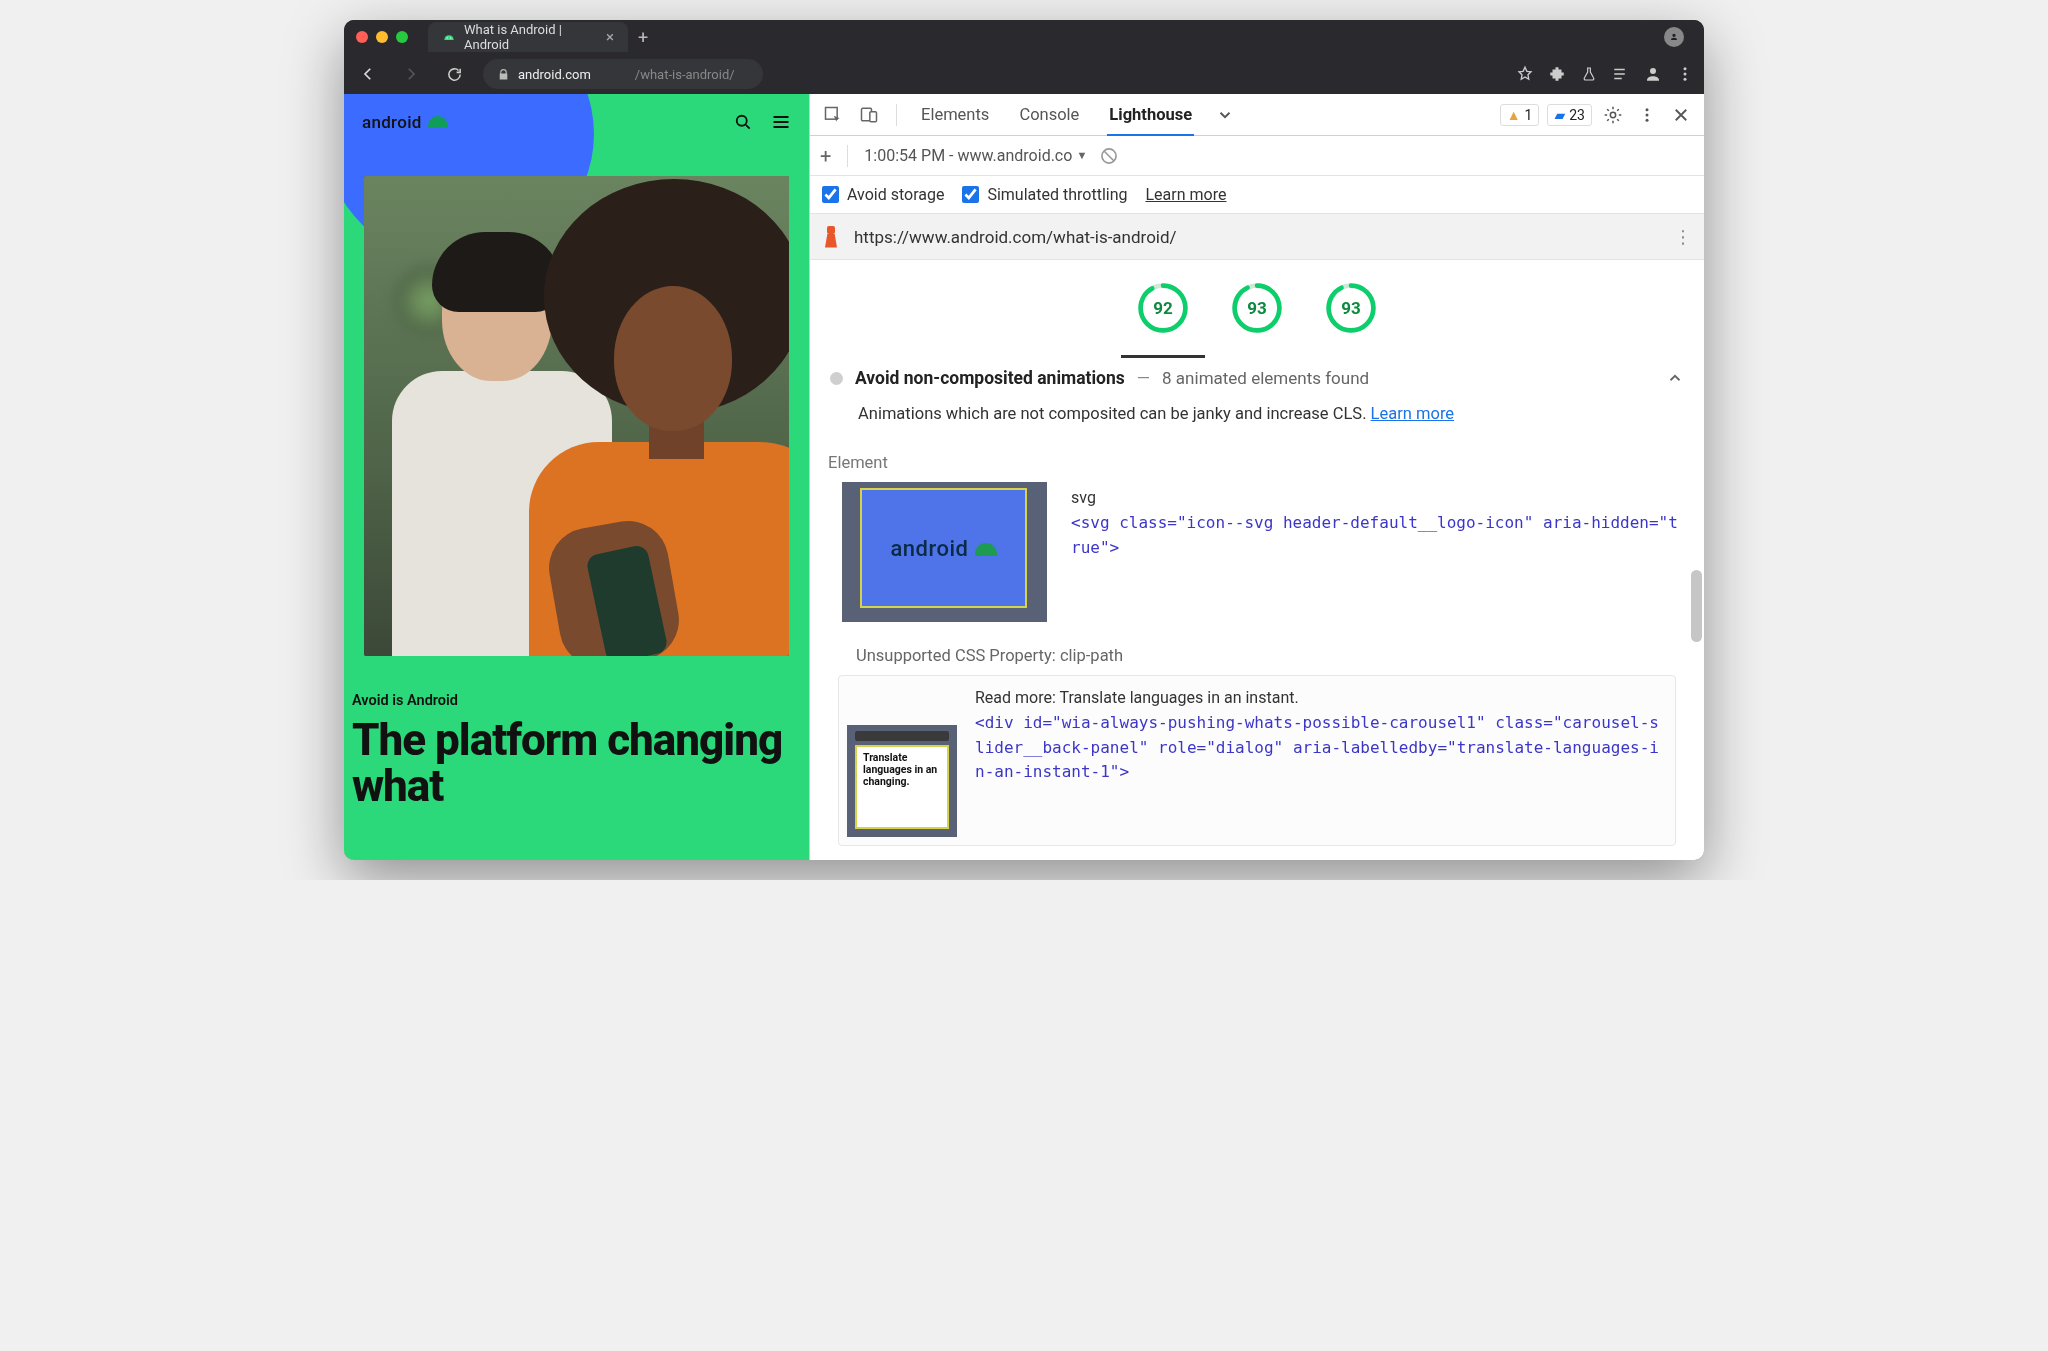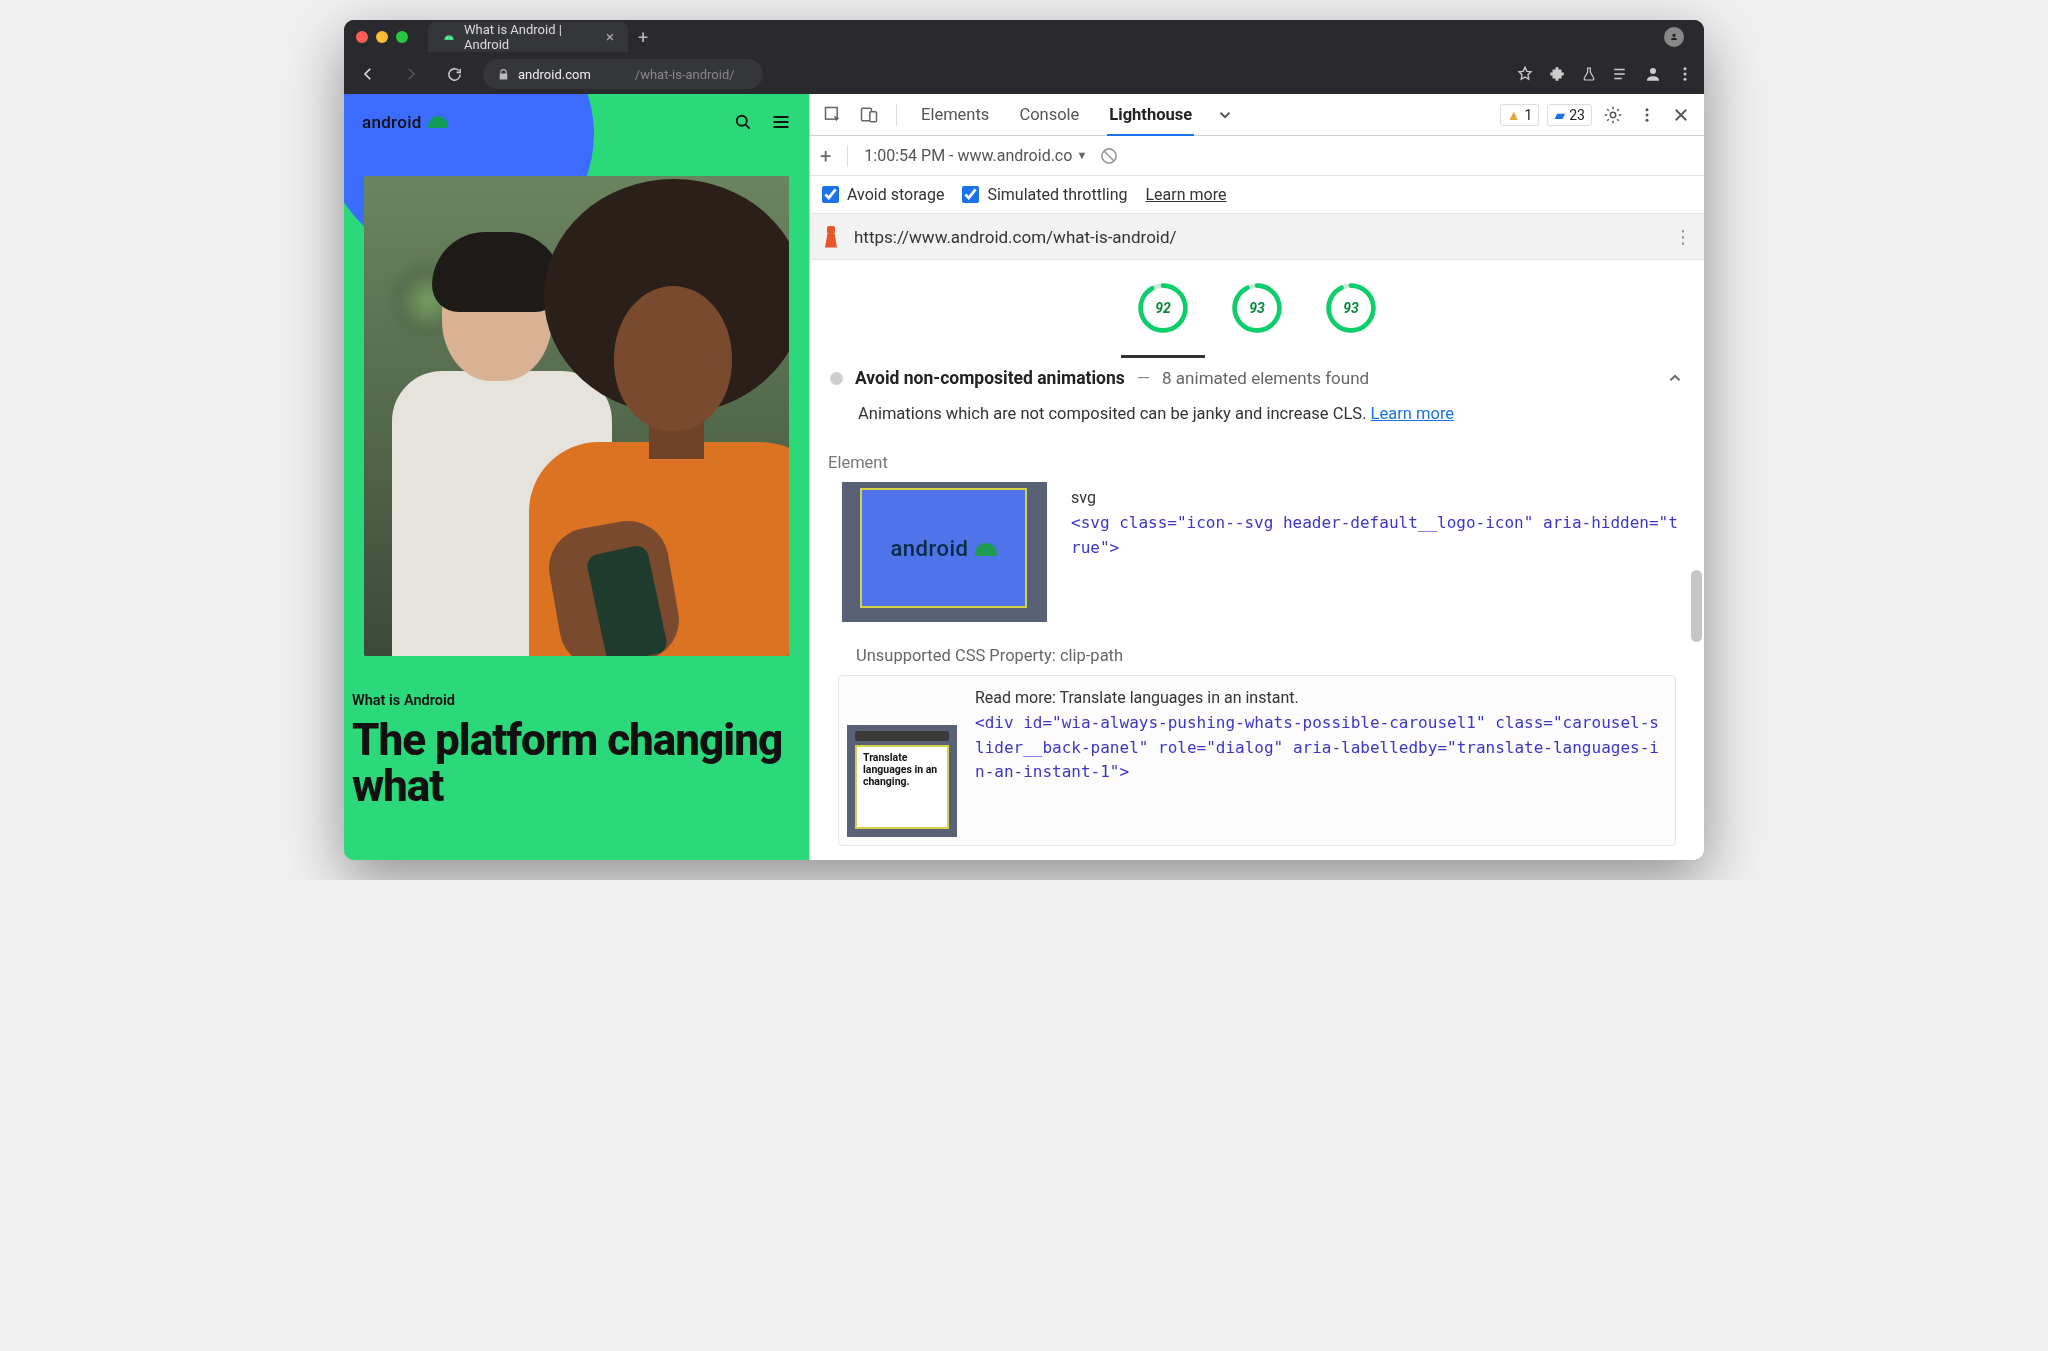--- a/index.html
+++ b/index.html
@@ -82,21 +82,21 @@
 .link.dark{color:#555;}
 .dt-url{height:46px; display:flex; align-items:center; padding:0 12px; gap:14px; font-size:17px; color:#333; border-bottom:1px solid #e3e3e3; background:#f2f2f2;}
 .lh-beacon{width:18px;height:22px; position:relative;}
 .lh-beacon::before{content:""; position:absolute; left:3px; bottom:0; width:12px; height:14px; background:#e8572a; clip-path:polygon(20% 0,80% 0,100% 100%,0 100%);}
 .lh-beacon::after{content:""; position:absolute; left:5px; top:0; width:8px; height:8px; background:#e8572a; border-radius:2px;}
 .dt-url .more{margin-left:auto; color:#888; cursor:pointer; font-size:18px;}
 .dt-body{flex:1; overflow:auto; position:relative;}
 .scores{display:flex; justify-content:center; gap:42px; padding:22px 0 16px;}
 .score{width:52px;height:52px;border-radius:50%;position:relative;display:flex;align-items:center;justify-content:center;}
 .score svg{position:absolute;inset:0;}
-.score span{font-weight:700;font-size:14px;color:#0c8a3f;font-style:italic;}
+.score span{font-weight:700;font-size:17px;color:#0c8a3f;}
 .score.active::after{content:"";position:absolute;bottom:-24px;left:-16px;right:-16px;height:3px;background:#333;}
 .audit{padding:8px 18px 0 18px;}
 .audit-head{display:flex;align-items:center;gap:12px; padding:10px 2px;}
 .bullet{width:13px;height:13px;border-radius:50%;background:#cfcfcf;flex-shrink:0;}
 .audit-title{font-size:17.5px;font-weight:700;color:#222;}
 .audit-dash{color:#888;font-size:17px;}
 .audit-sum{color:#666;font-size:17px;}
 .audit-chev{margin-left:auto;color:#666;cursor:pointer;}
 .audit-desc{padding:6px 2px 14px 30px; font-size:16.5px; color:#333;}
 .el-label{padding:16px 2px 10px 0; font-size:16.5px; color:#777;}
@@ -247,21 +247,21 @@
         </div>
         <div class="person2">
           <div class="p2-torso"></div>
             <div class="p2-neck"></div>
             <div class="p2-hair"></div>
             <div class="p2-face"></div>
             <div class="p2-arm"></div>
             <div class="p2-phone"></div>
         </div>
       </div>
-      <div class="page-eyebrow">What is Android</div>
+      <div class="page-eyebrow">Avoid is Android</div>
       <div class="page-headline">The platform changing what</div>
     </div>
 
     <div class="devtools">
       <div class="dt-top">
         <div class="dt-ibtn">
             <svg width="20" height="20" viewBox="0 0 24 24">
               <rect x="3" y="3" width="14" height="14" fill="none" stroke="#666" stroke-width="1.8"></rect>
               <path fill="#666" d="M13 13l7 3-3 1-1 3z"></path>
             </svg>

